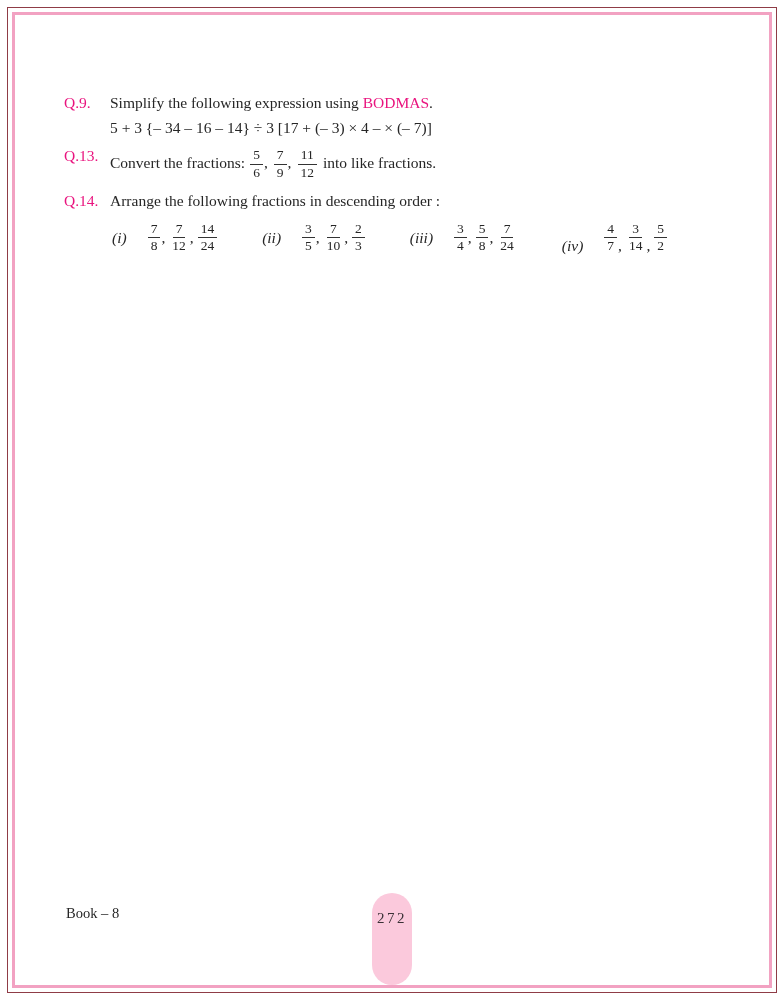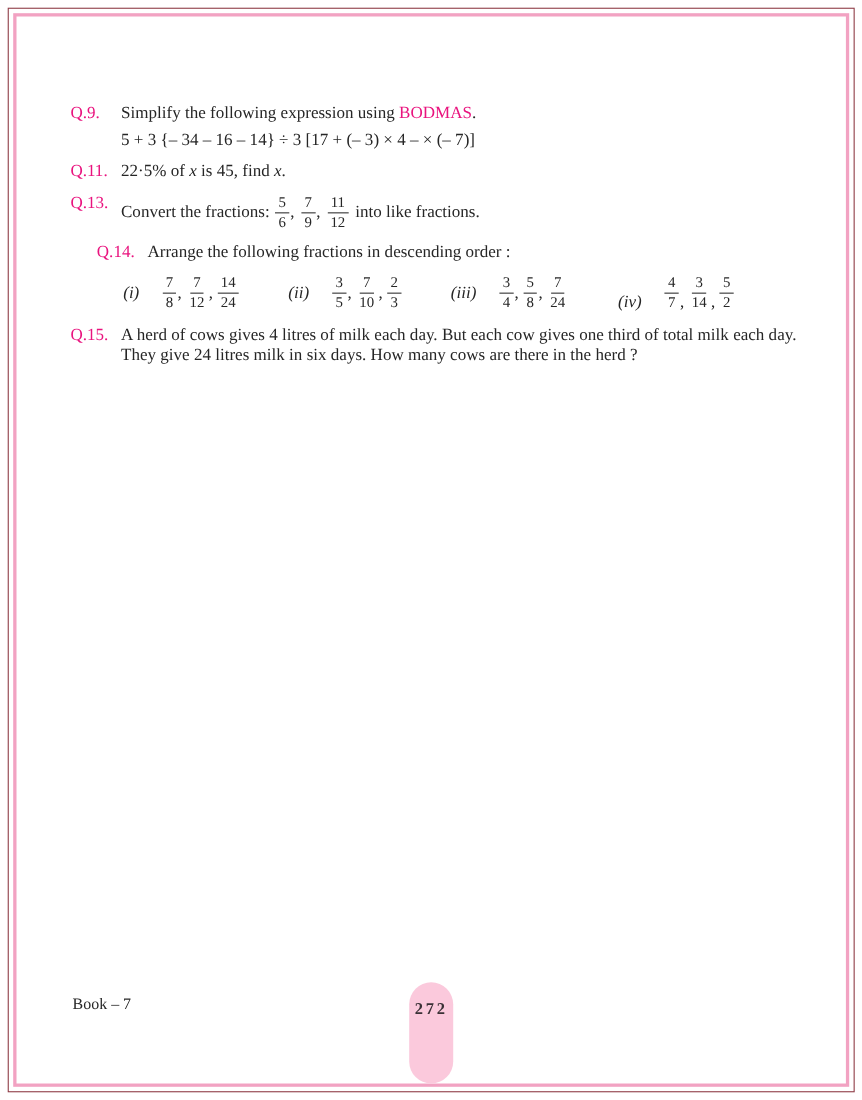--- a/index.html
+++ b/index.html
@@ -31,63 +31,59 @@
   .frac-group { display: flex; align-items: center; margin-right: 44px; }
   .frac-group .frac { margin: 0 1px 0 3px; }
   .opt-label { font-style: italic; margin-right: 18px; }
   .suffix-gap { margin-left: 5px; }
   .footer-book { position: absolute; left: 66px; top: 905px; font-size: 14.5px; color: #262626; }
   .page-badge {
     position: absolute; left: 50%; transform: translateX(-50%); top: 893px;
     width: 40px; height: 92px; background: #fbc9dc; border-radius: 22px;
     display: flex; justify-content: center; align-items: flex-start; padding-top: 17px; z-index: 5;
   }
-  .page-badge span { font-weight: bold; letter-spacing: 2.5px; font-size: 15px; color: #3a3136; }
+  .page-badge span { font-weight: normal; letter-spacing: 2.5px; font-size: 15px; color: #3a3136; }
 </style>
 </head>
 <body>
 
 <div class="page">
   <div class="frame-outer"></div>
   <div class="frame-inner"></div>
 
   <main class="content">
 
     <div class="q">
       <div class="q-num">Q.9.</div>
       <div class="q-body">
         <div><span>Simplify the following expression using</span> <span class="accent">BODMAS</span><span>.</span></div>
         <div class="expr">5 + 3 {– 34 – 16 – 14} ÷ 3 [17 + (– 3) × 4 – × (– 7)]</div>
       </div>
     </div>
 
 
-    <div class="q">
-      <div class="q-num">Q.11.</div>
-      <div class="q-body"><span>22·5% of</span> <span class="it">x</span> <span>is 45, find</span> <span class="it">x</span><span>.</span></div>
-    </div>
 
 
     <div class="q">
       <div class="q-num">Q.13.</div>
       <div class="q-body frac-line">
         <span>Convert the fractions:</span><span class="frac">
             <span class="num">5</span>
             <span class="den">6</span>
           </span><span class="comma">,</span><span class="frac">
             <span class="num">7</span>
             <span class="den">9</span>
           </span><span class="comma">,</span><span class="frac">
             <span class="num">11</span>
             <span class="den">12</span>
           </span><span class="suffix-gap">into like fractions.</span>
       </div>
     </div>
 
-    <div class="q" style="margin-bottom:0;margin-left:24px;">
+    <div class="q" style="margin-bottom:0;">
       <div class="q-num">Q.14.</div>
       <div class="q-body">Arrange the following fractions in descending order :</div>
     </div>
 
     <div class="frac-row">
       <div class="frac-group">
         <span class="opt-label">(i)</span>
           <span class="frac">
             <span class="num">7</span>
             <span class="den">8</span>
@@ -149,25 +145,21 @@
             <span class="den">14</span>
           </span>
           <span class="comma">,</span>
           <span class="frac">
             <span class="num">5</span>
             <span class="den">2</span>
           </span>
       </div>
     </div>
 
-    <div class="q">
-      <div class="q-num">Q.15.</div>
-      <div class="q-body just">A herd of cows gives 4 litres of milk each day. But each cow gives one third of total milk each day. They give 24 litres milk in six days. How many cows are there in the herd ?</div>
-    </div>
 
   </main>
 
-  <div class="footer-book">Book – 7</div>
+  <div class="footer-book">Book – 8</div>
 
   <div class="page-badge">
     <span>272</span>
   </div>
 </div>
 
 </body></html>

